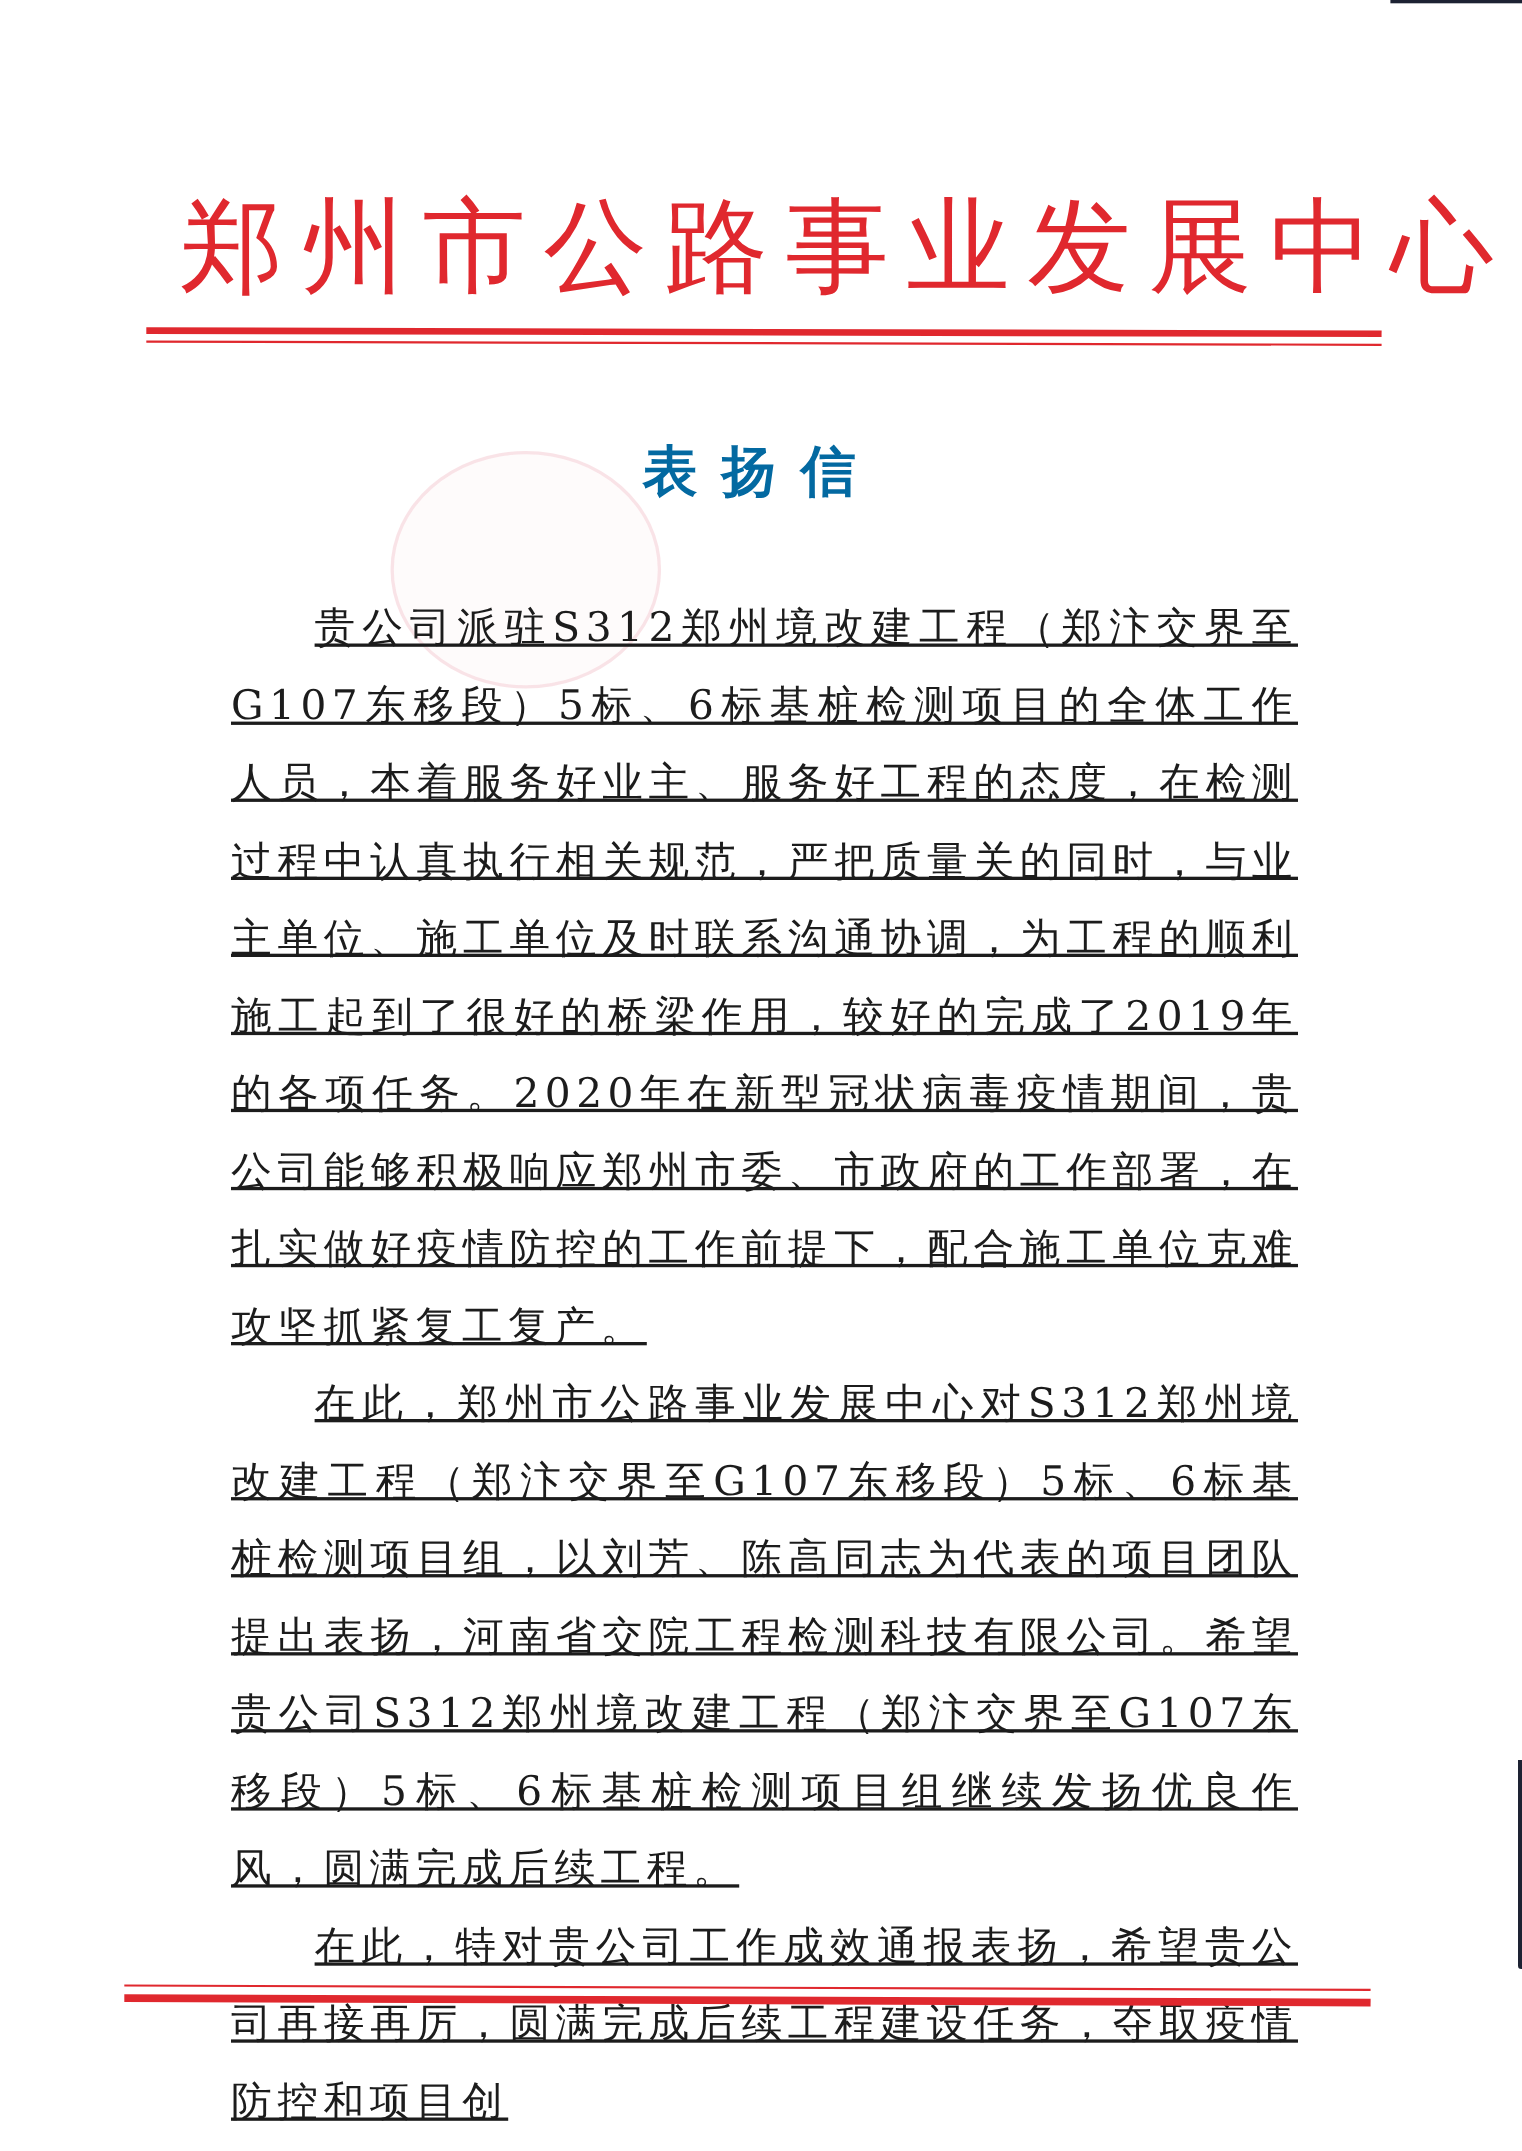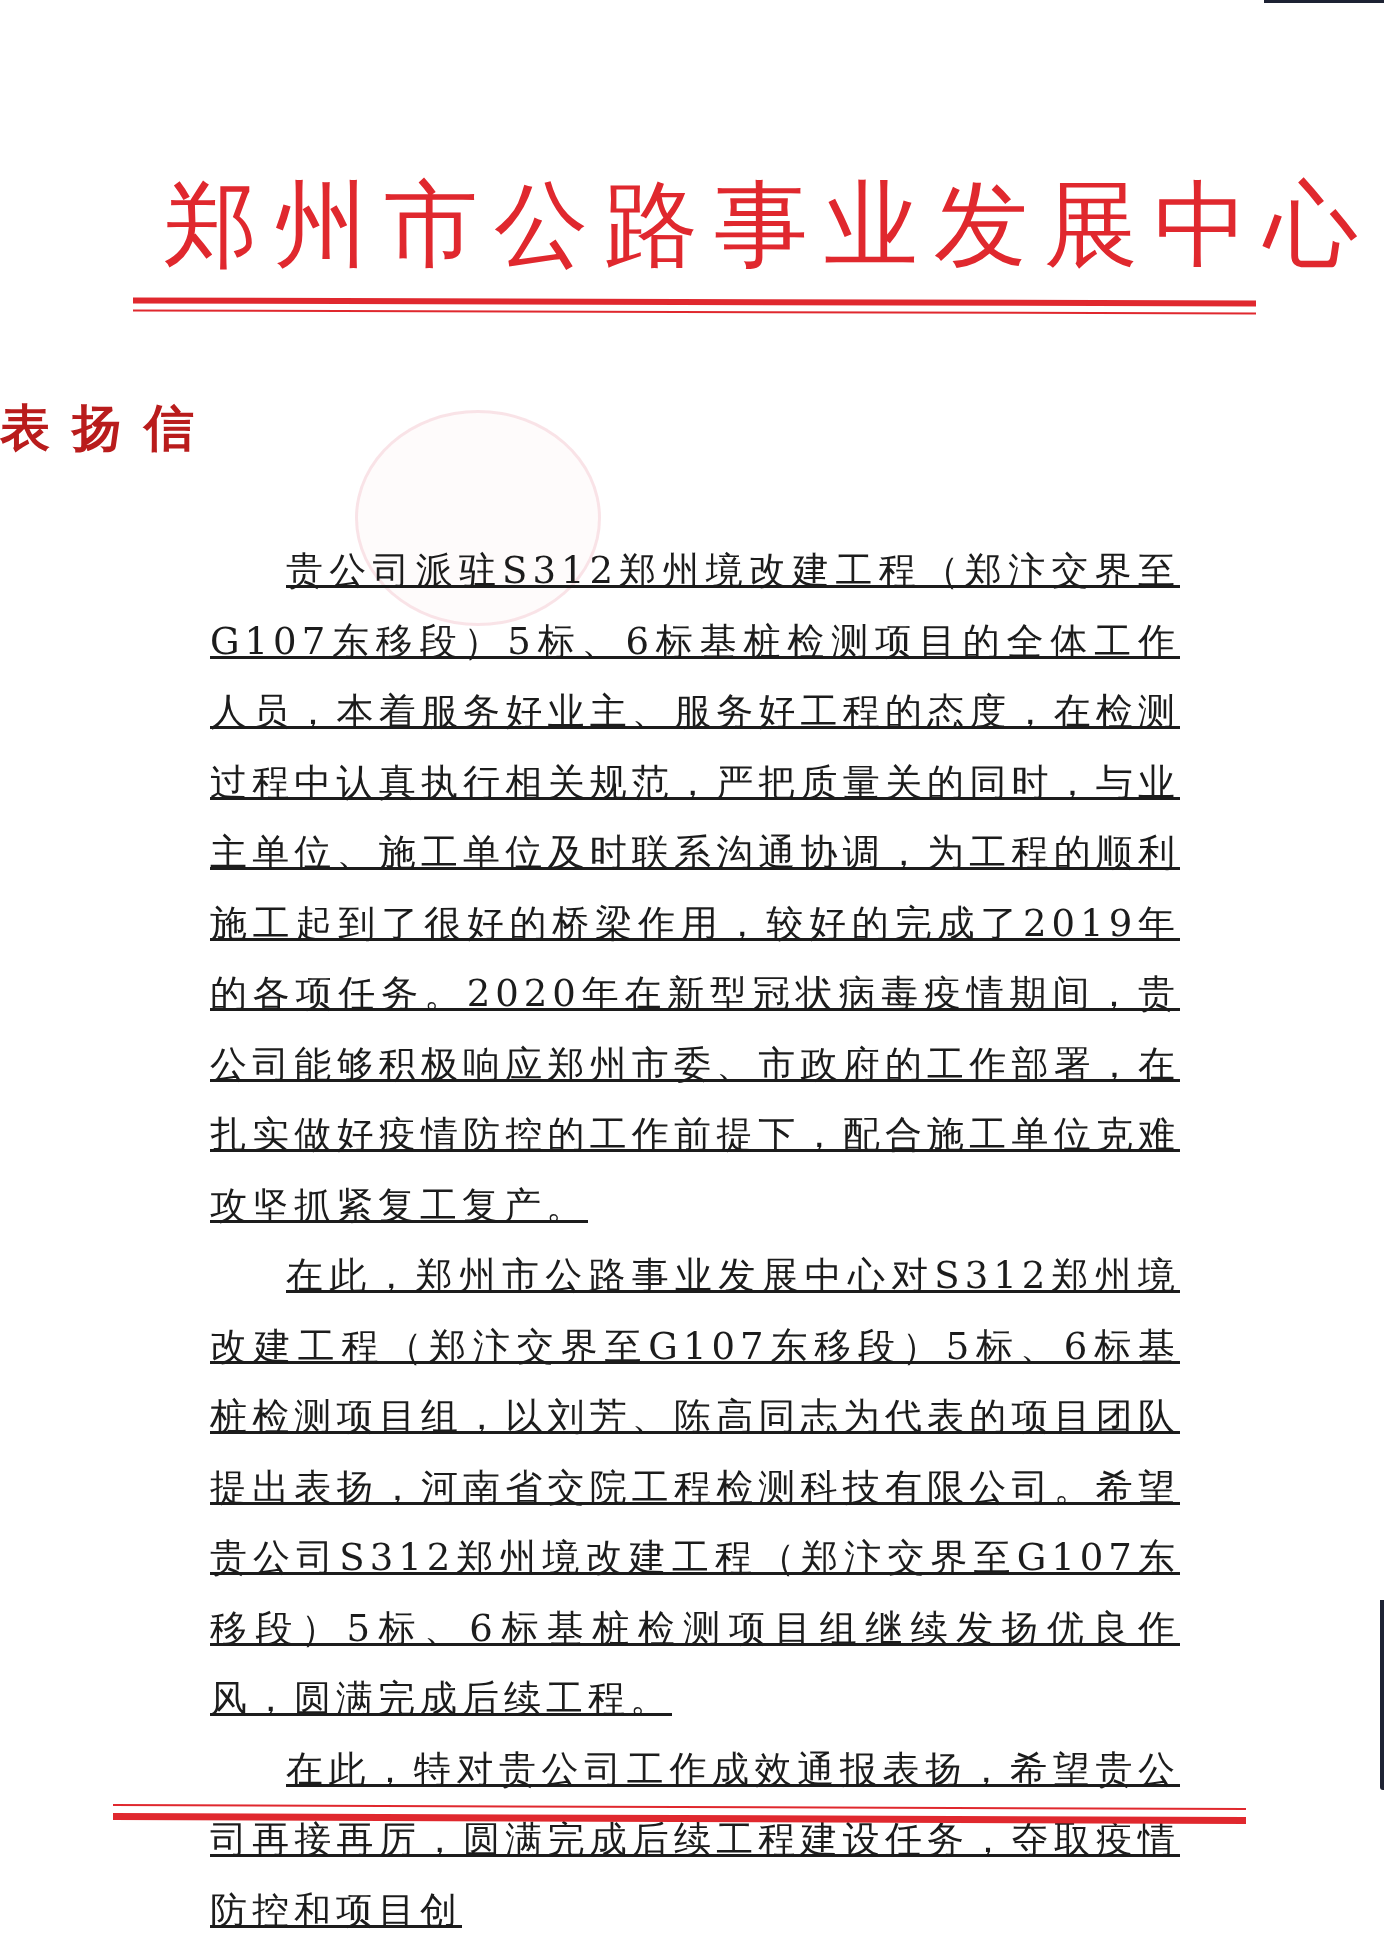--- a/index.html
+++ b/index.html
@@ -10,22 +10,22 @@
   .header-title { position:absolute; left:150px; top:170px; width:1090px; text-align:justify;
                   color:#e0282e; font-size:94px; font-weight:normal; letter-spacing:16px; line-height:110px;
                   white-space:nowrap; font-family:"DejaVu Serif","Liberation Serif",serif;margin-left:14px; }
   .rule { position:absolute; background:#e0282e; }
   .rule.top-thick { left:133px; top:299px; width:1123px; height:6px; transform:rotate(0.15deg); }
   .rule.top-thin  { left:133px; top:311px; width:1123px; height:2px; transform:rotate(0.15deg); }
   .rule.bot-thin  { left:113px; top:1806px; width:1133px; height:2px; transform:rotate(0.2deg); }
   .rule.bot-thick { left:113px; top:1815px; width:1133px; height:7px; transform:rotate(0.2deg); }
   .stamp { position:absolute; left:355px; top:410px; width:240px; height:210px; border-radius:50%;
            border:3px solid rgba(230,140,160,0.22); background:rgba(240,180,195,0.06); }
-  .letter-heading { position:absolute; left:0; width:1384px; top:395px; text-align:left;
-                    font-size:50px; font-weight:bold; letter-spacing:22px; color:#b91c1c; }
+  .letter-heading { position:absolute; left:0; width:1384px; top:395px; text-align:center;
+                    font-size:50px; font-weight:bold; letter-spacing:22px; color:#0369a1; }
   .body { position:absolute; left:210px; top:536px; width:970px; font-size:37px; line-height:70.5px;
           letter-spacing:5px; text-align:justify; color:#1c1c1c; }
   .body p { margin:0; }
   .body p.indent { text-indent:76px;text-decoration:underline; }
   .body p.gap { margin-top:0; }
 </style>
 </head>
 <body>
 
 <div class="scan-top"></div>

